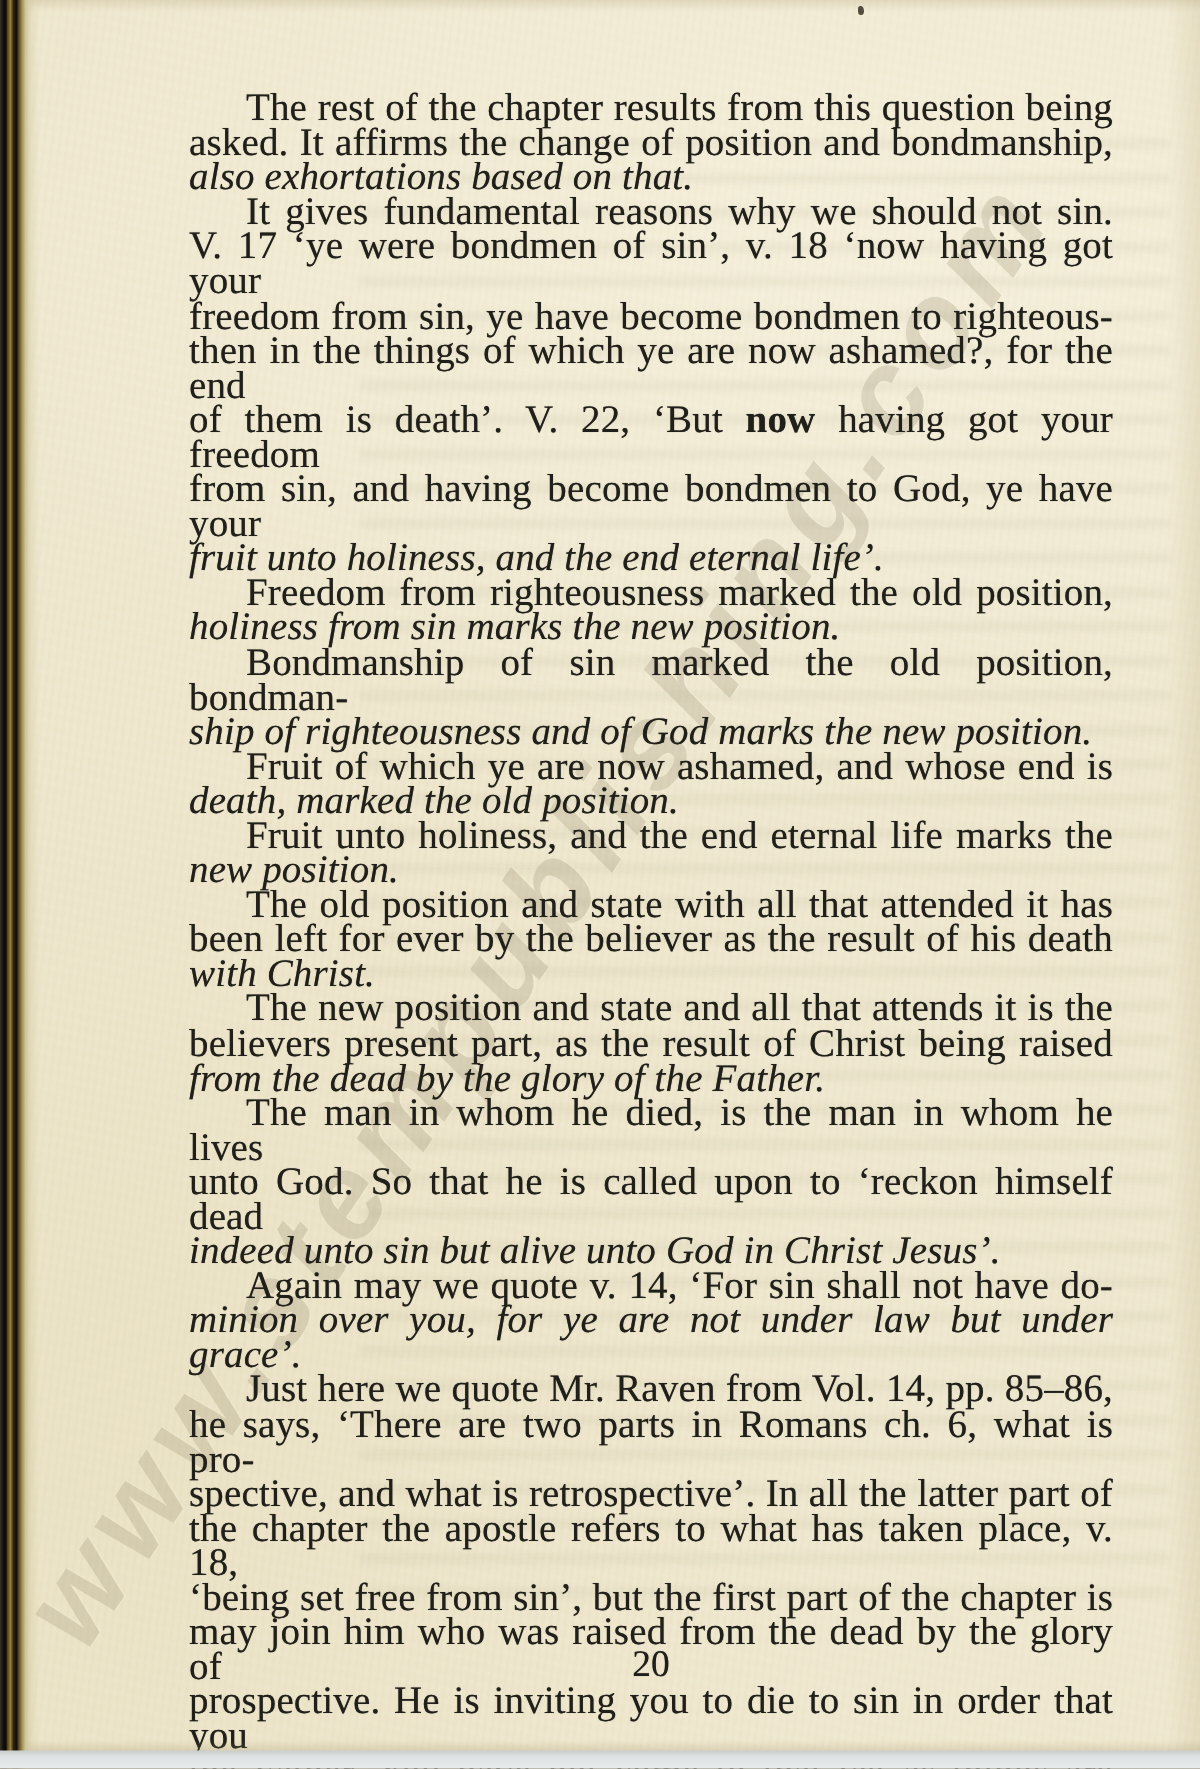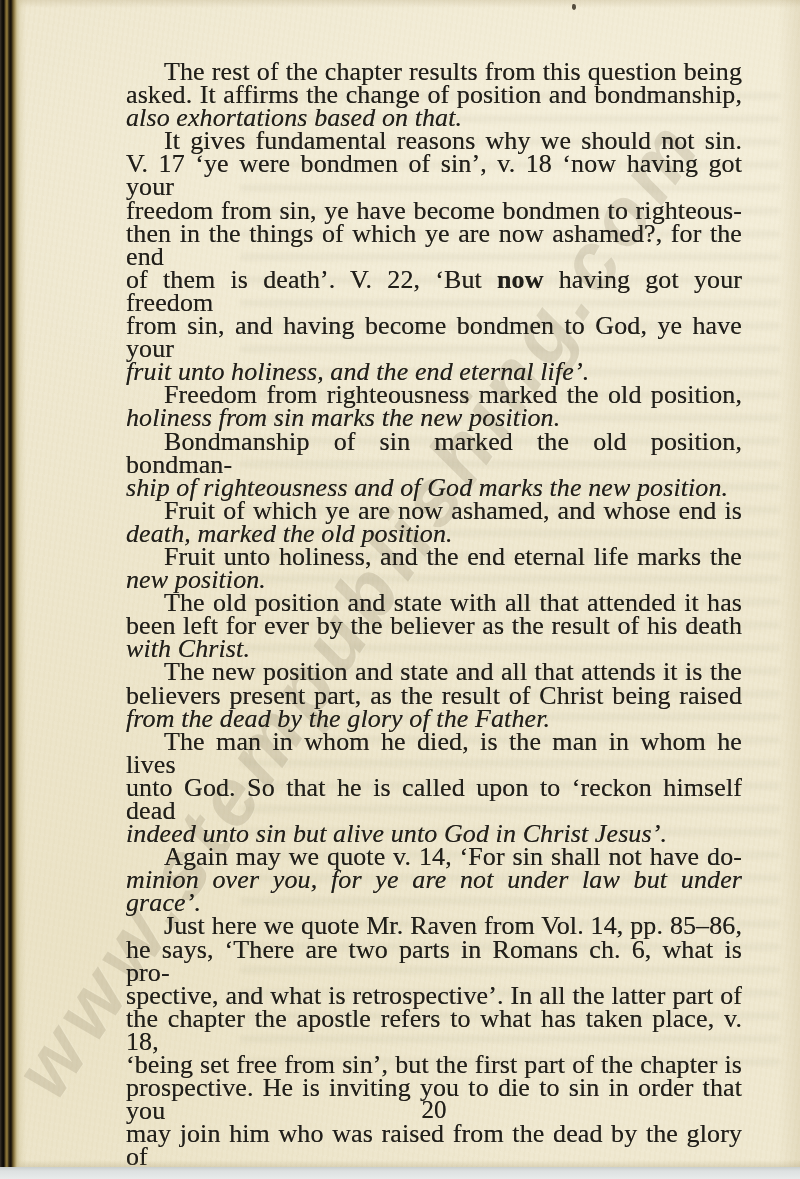--- a/index.html
+++ b/index.html
@@ -144,22 +144,22 @@
       <div>
         <div class="line first">Again may we quote v. 14, ‘For sin shall not have do-</div>
         <div class="line lastline">minion over you, for ye are not under law but under grace’.</div>
       </div>
       <div>
         <div class="line first">Just here we quote Mr. Raven from Vol. 14, pp. 85–86,</div>
         <div class="line">he says, ‘There are two parts in Romans ch. 6, what is pro-</div>
         <div class="line">spective, and what is retrospective’. In all the latter part of</div>
         <div class="line">the chapter the apostle refers to what has taken place, v. 18,</div>
         <div class="line">‘being set free from sin’, but the first part of the chapter is</div>
+        <div class="line">may join him who was raised from the dead by the glory of</div>
         <div class="line">prospective. He is inviting you to die to sin in order that you</div>
-        <div class="line">may join him who was raised from the dead by the glory of</div>
         <div class="line">the Father. You have not come to that yet as things are</div>
         <div class="line">looked at in the chapter. The apostle is encouraging the</div>
         <div class="line">saints to it, but in the latter part of the chapter he acknow-</div>
         <div class="line">ledges the initial deliverance that has taken place, which I</div>
         <div class="line lastline">would connect more with conversion!</div>
       </div>
     </div>
 
   <div class="pageno">20</div>
 

